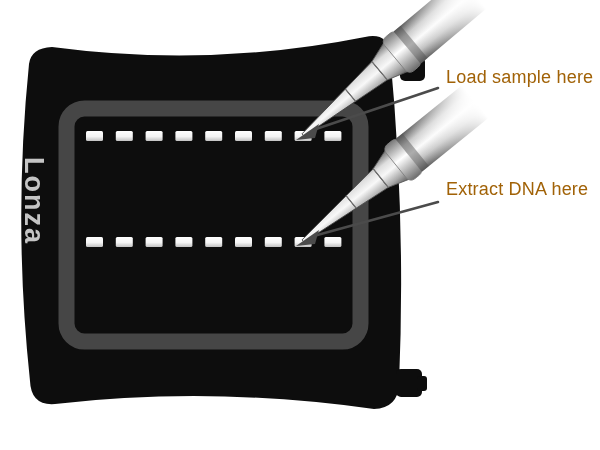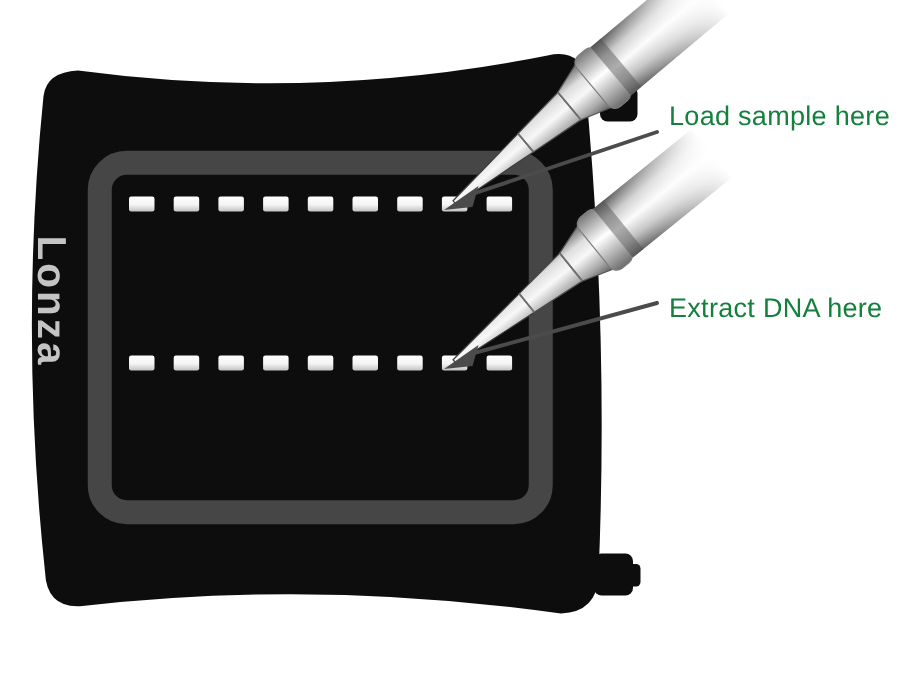--- a/index.html
+++ b/index.html
@@ -4,24 +4,24 @@
 <style>
   html,body{margin:0;padding:0;background:#ffffff;}
   .stage{
     position:relative;width:600px;height:450px;background:#ffffff;overflow:hidden;
     font-family:"Liberation Sans",sans-serif;
   }
   .stage svg{position:absolute;left:0;top:0;}
   .callout-label{
     position:absolute;
     font-size:18px;line-height:20px;
-    color:#15803d;letter-spacing:0.2px;white-space:nowrap;
+    color:#a16207;letter-spacing:0.2px;white-space:nowrap;
   }
   .label-load{left:446px;top:67px;}
-  .label-extract{left:446px;top:195px;}
+  .label-extract{left:446px;top:179px;}
   .brand-logo{
     position:absolute;left:49px;top:157px;width:132px;
     transform-origin:0 0;transform:rotate(90deg);
     font-size:27px;font-weight:bold;letter-spacing:2px;
     color:#c4c4c4;white-space:nowrap;
   }
 </style>
 </head>
 <body>
 

